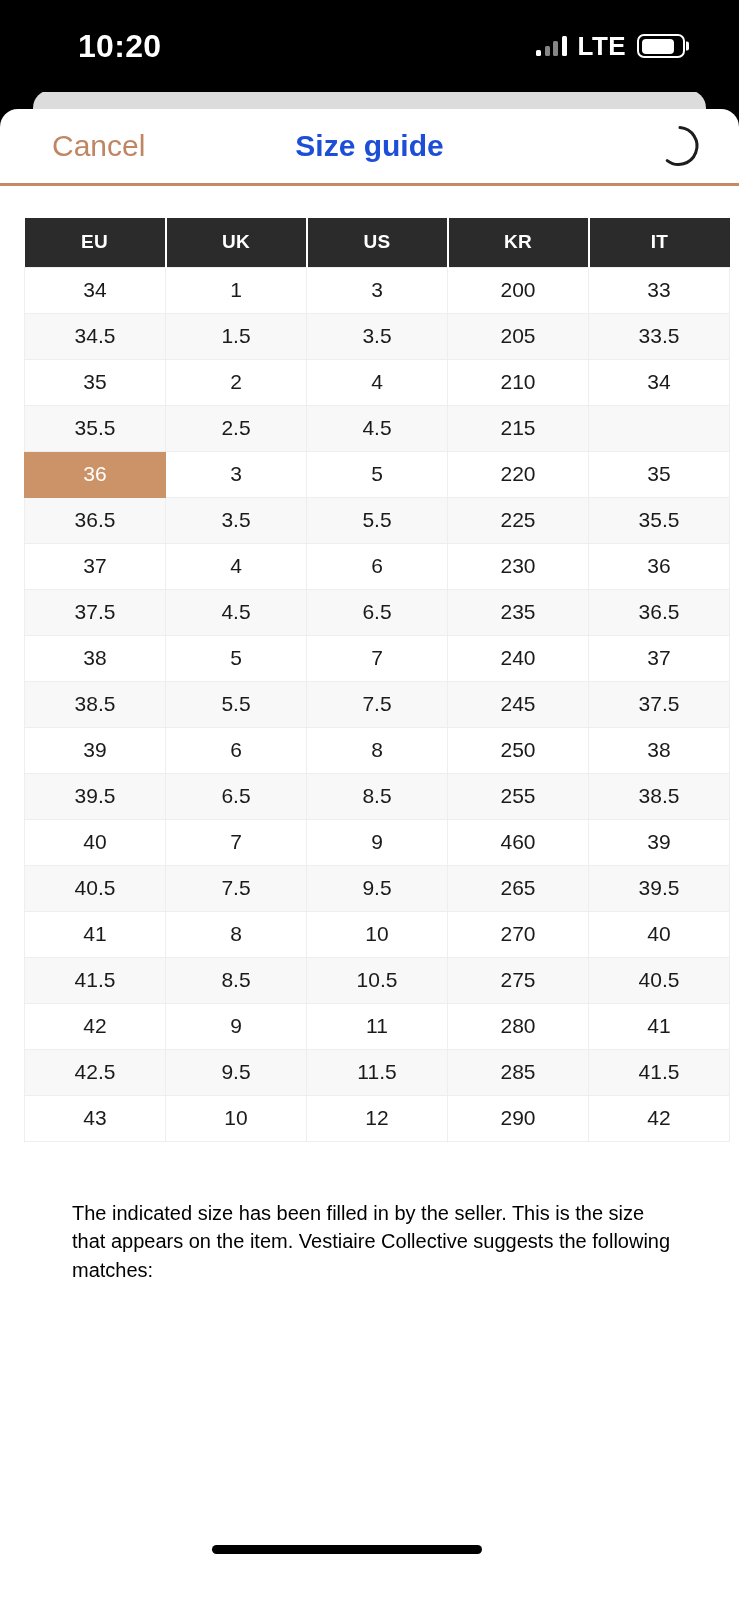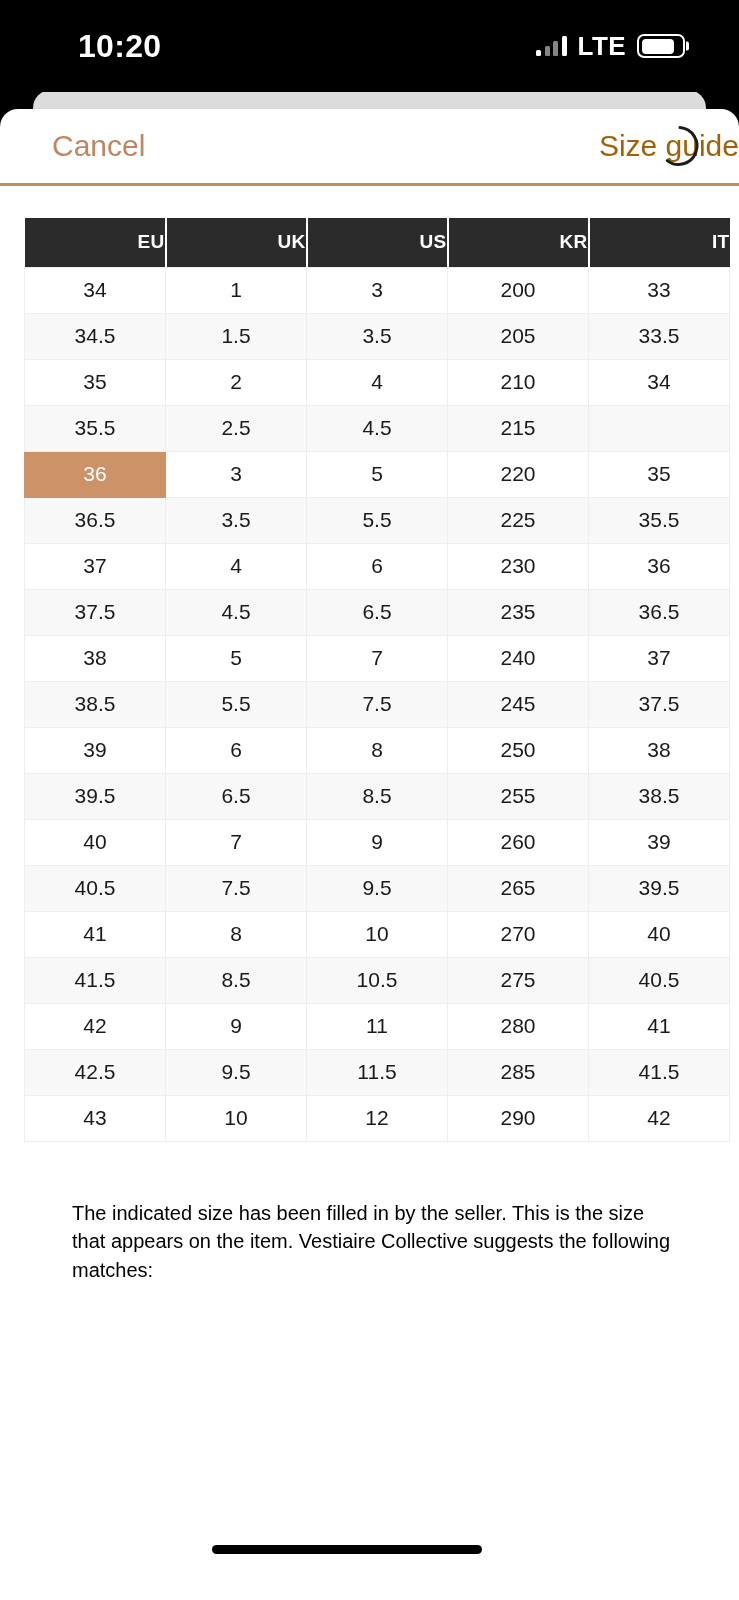--- a/index.html
+++ b/index.html
@@ -118,24 +118,24 @@
     left:52px;
     color:#c08562;
     font-size:30px;
     line-height:1;
     background:none; border:none;
     cursor:pointer;
     font-family:"Liberation Sans", sans-serif;
   }
   .sheet-title {
     width:100%;
-    text-align:right;
-    color:#a16207;
+    text-align:center;
+    color:#1d4ed8;
     font-size:30px;
-    font-weight:normal;
+    font-weight:bold;
     line-height:1;
   }
   .spinner {
     position:absolute;
     right:37px;
     width:44px; height:44px;
   }
 
   
   .table-wrap {
@@ -150,21 +150,21 @@
     width:705px;
   }
   table.size-table col { width:141px; }
 
   table.size-table thead th {
     background:#2b2b2b;
     color:#ffffff;
     font-size:19px;
     font-weight:bold;
     height:49px;
-    text-align:right;
+    text-align:center;
     border-right:2px solid #ffffff;
     letter-spacing:0.3px;
   }
   table.size-table thead th:last-child { border-right:none;margin-left:19px; }
 
   table.size-table tbody td {
     height:46px;
     text-align:center;
     vertical-align:middle;
     font-size:21px;
@@ -338,21 +338,21 @@
               <td>39.5</td>
               <td>6.5</td>
               <td>8.5</td>
               <td>255</td>
               <td>38.5</td>
             </tr>
             <tr>
               <td>40</td>
               <td>7</td>
               <td>9</td>
-              <td>260</td>
+              <td>460</td>
               <td>39</td>
             </tr>
             <tr class="alt">
               <td>40.5</td>
               <td>7.5</td>
               <td>9.5</td>
               <td>265</td>
               <td>39.5</td>
             </tr>
             <tr>

